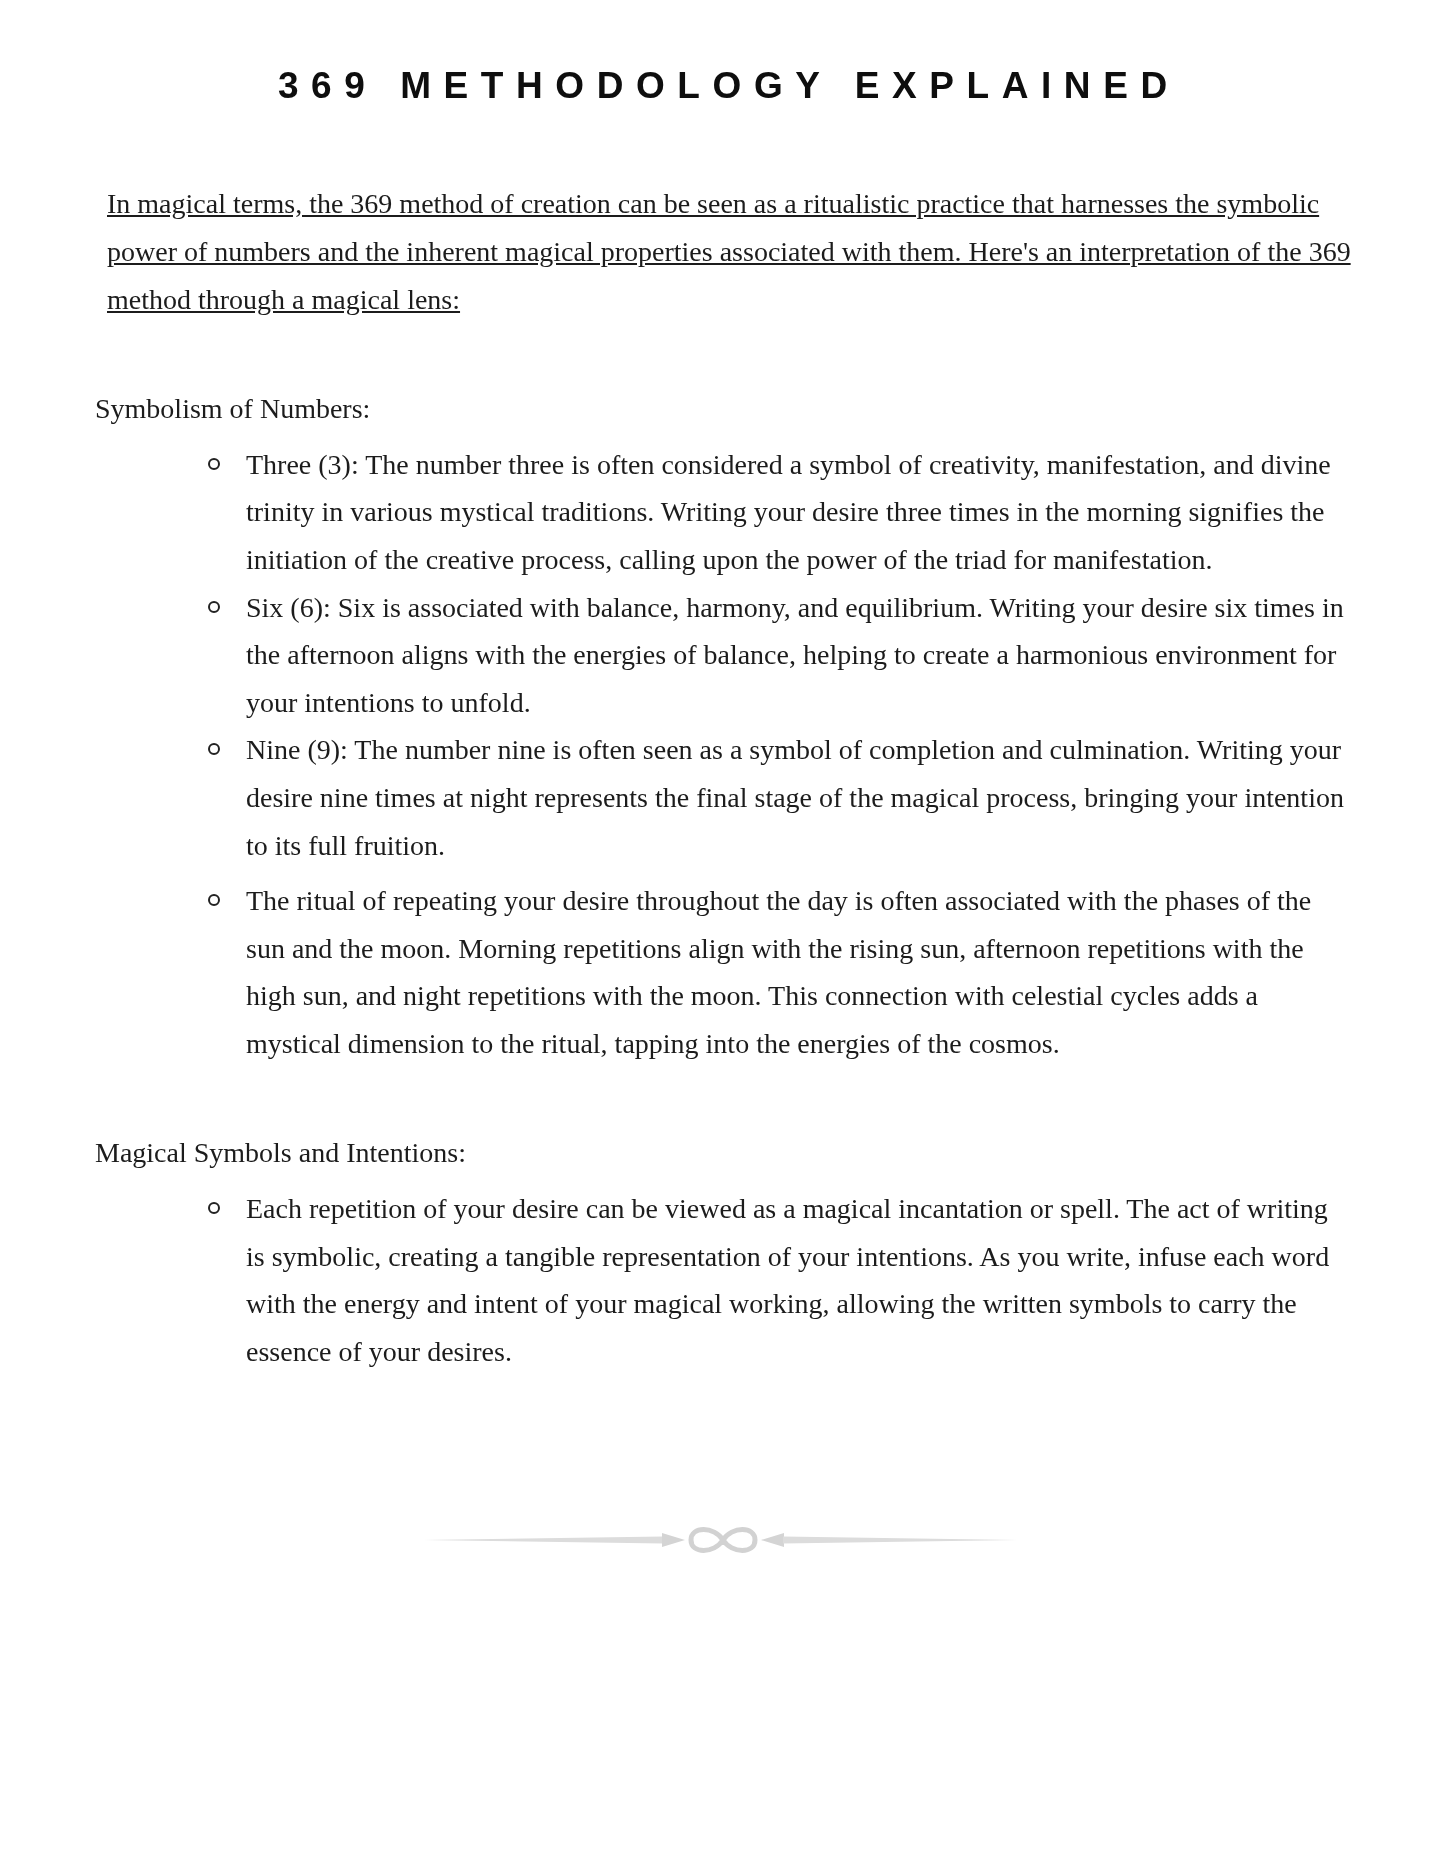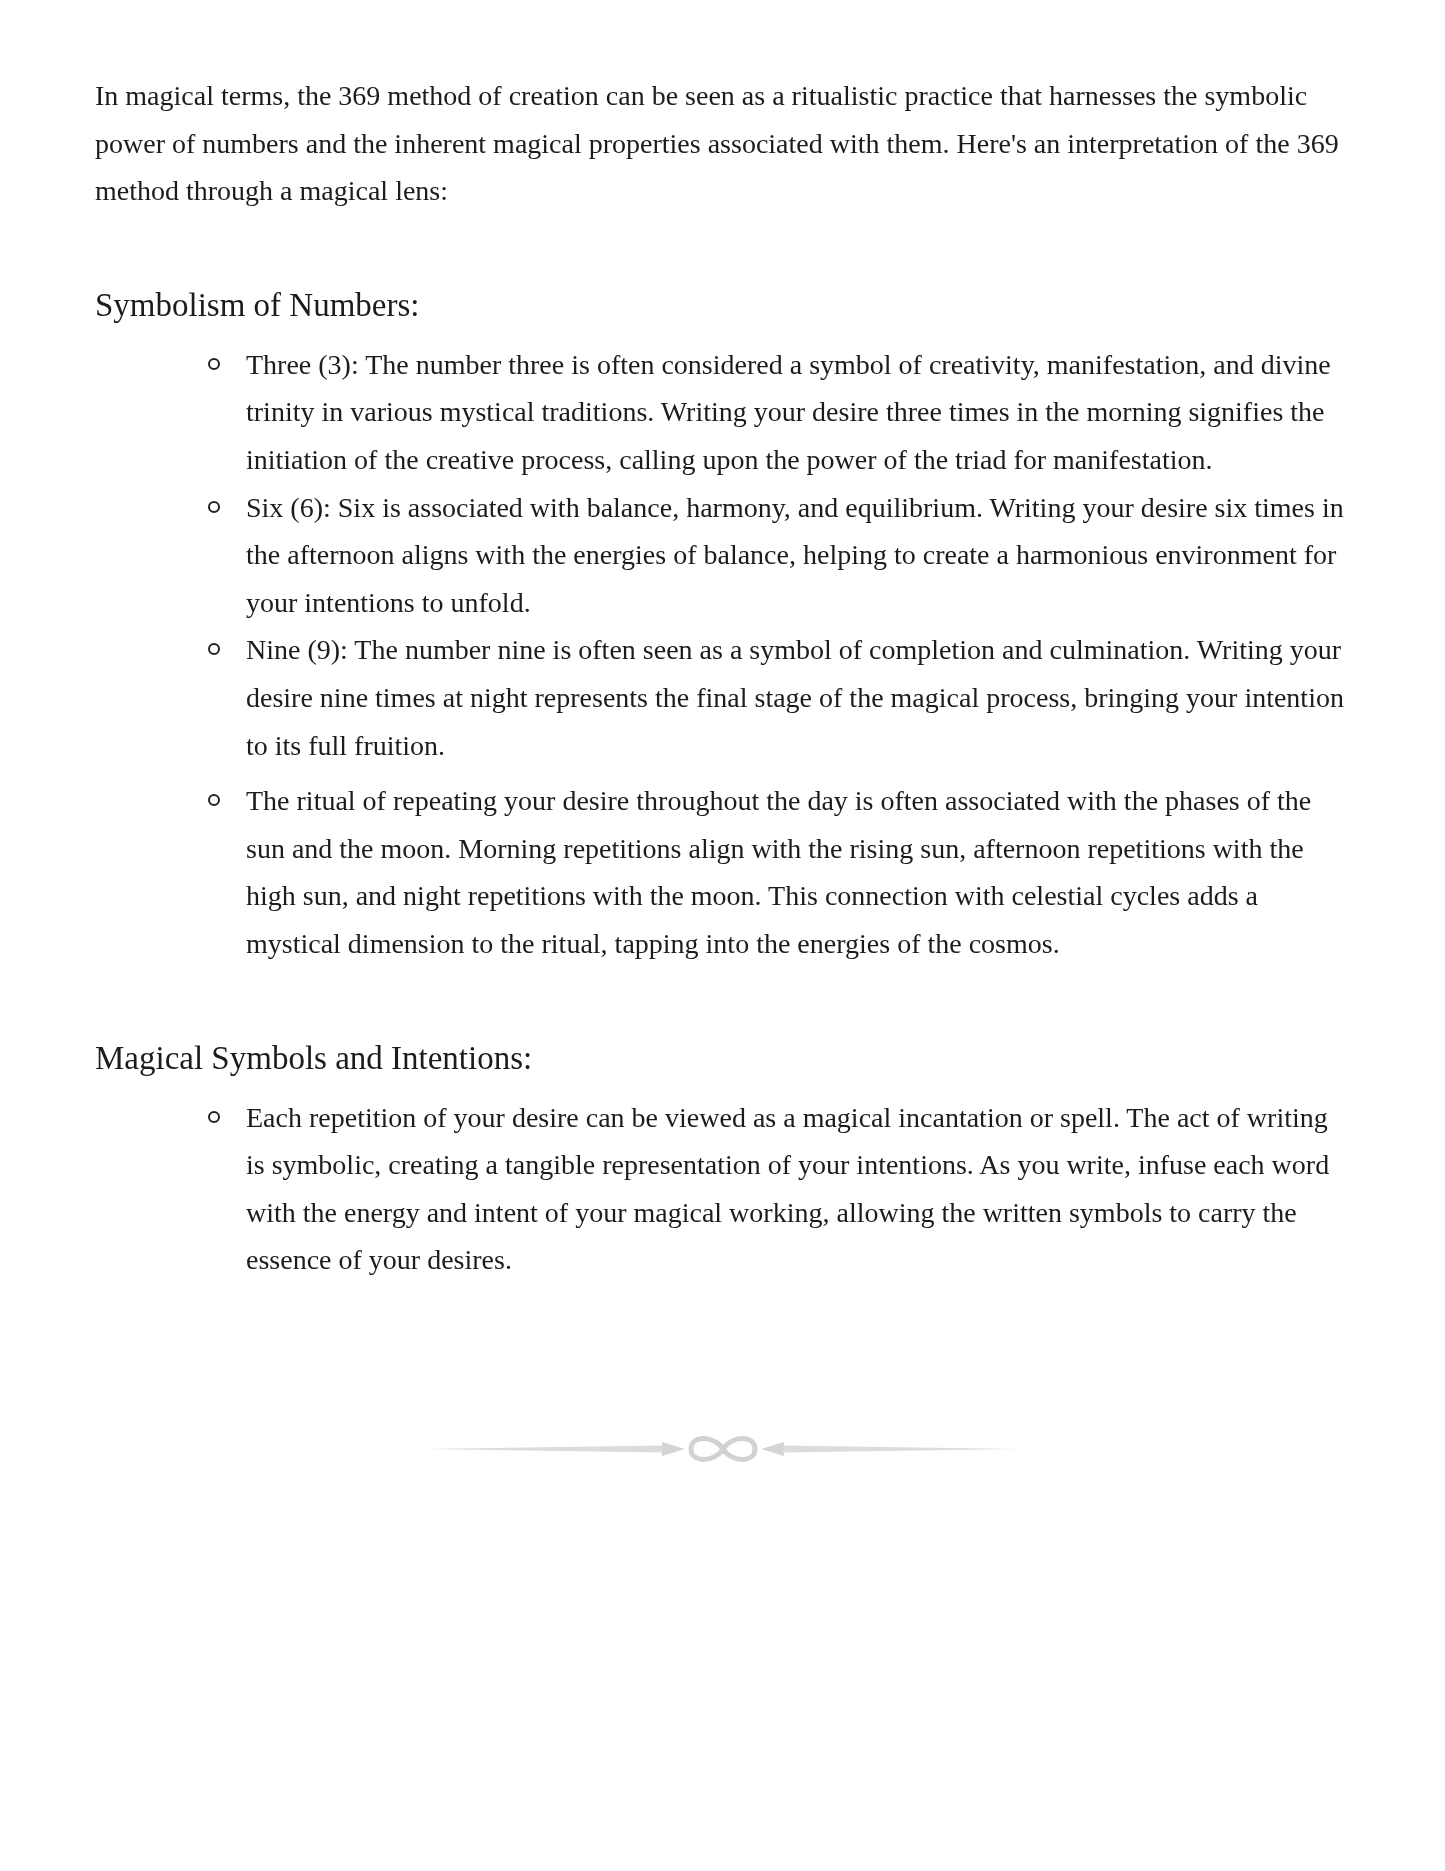--- a/index.html
+++ b/index.html
@@ -28,27 +28,28 @@
     letter-spacing: 0.34em;
     text-indent: 0.34em;
     color: #0e0e0e;
   }
   .content {
     padding: 0 92px 0 95px;
     font-size: 28px;
     line-height: 1.7;
   }
   .intro {
-    margin: 72px 0 0 0;
+    margin: 72px 0 0 12px;
+    text-decoration: underline;
   }
   .doc-section {
     margin: 0;
   }
   .section-heading {
-    font-size: 33px;
+    font-size: 28px;
     font-weight: 400;
     line-height: 1.7;
     margin: 62px 0 0 0;
     color: #1c1c1c;
   }
   ul.bullet-list {
     list-style: none;
     margin: 8px;
     padding: 0 0 0 105px;
   }
@@ -74,20 +75,21 @@
   }
   .divider-wrap svg {
     display: block;
   }
 </style>
 </head>
 <body>
 
 <div class="page">
 
+  <h1 class="title">369 METHODOLOGY EXPLAINED</h1>
 
   <div class="content">
 
     <p class="intro">In magical terms, the 369 method of creation can be seen as a ritualistic practice that harnesses the symbolic power of numbers and the inherent magical properties associated with them. Here's an interpretation of the 369 method through a magical lens:</p>
 
     <section class="doc-section">
       <h2 class="section-heading">Symbolism of Numbers:</h2>
       <ul class="bullet-list">
         <li>
           <span class="circle-bullet"></span>

